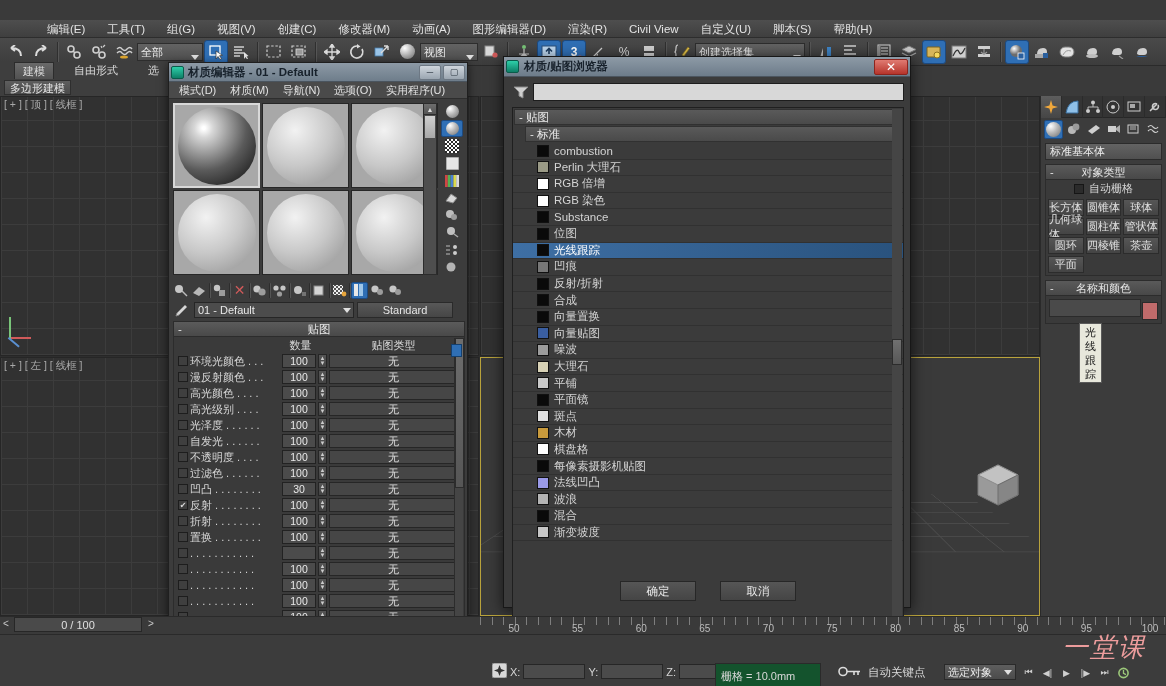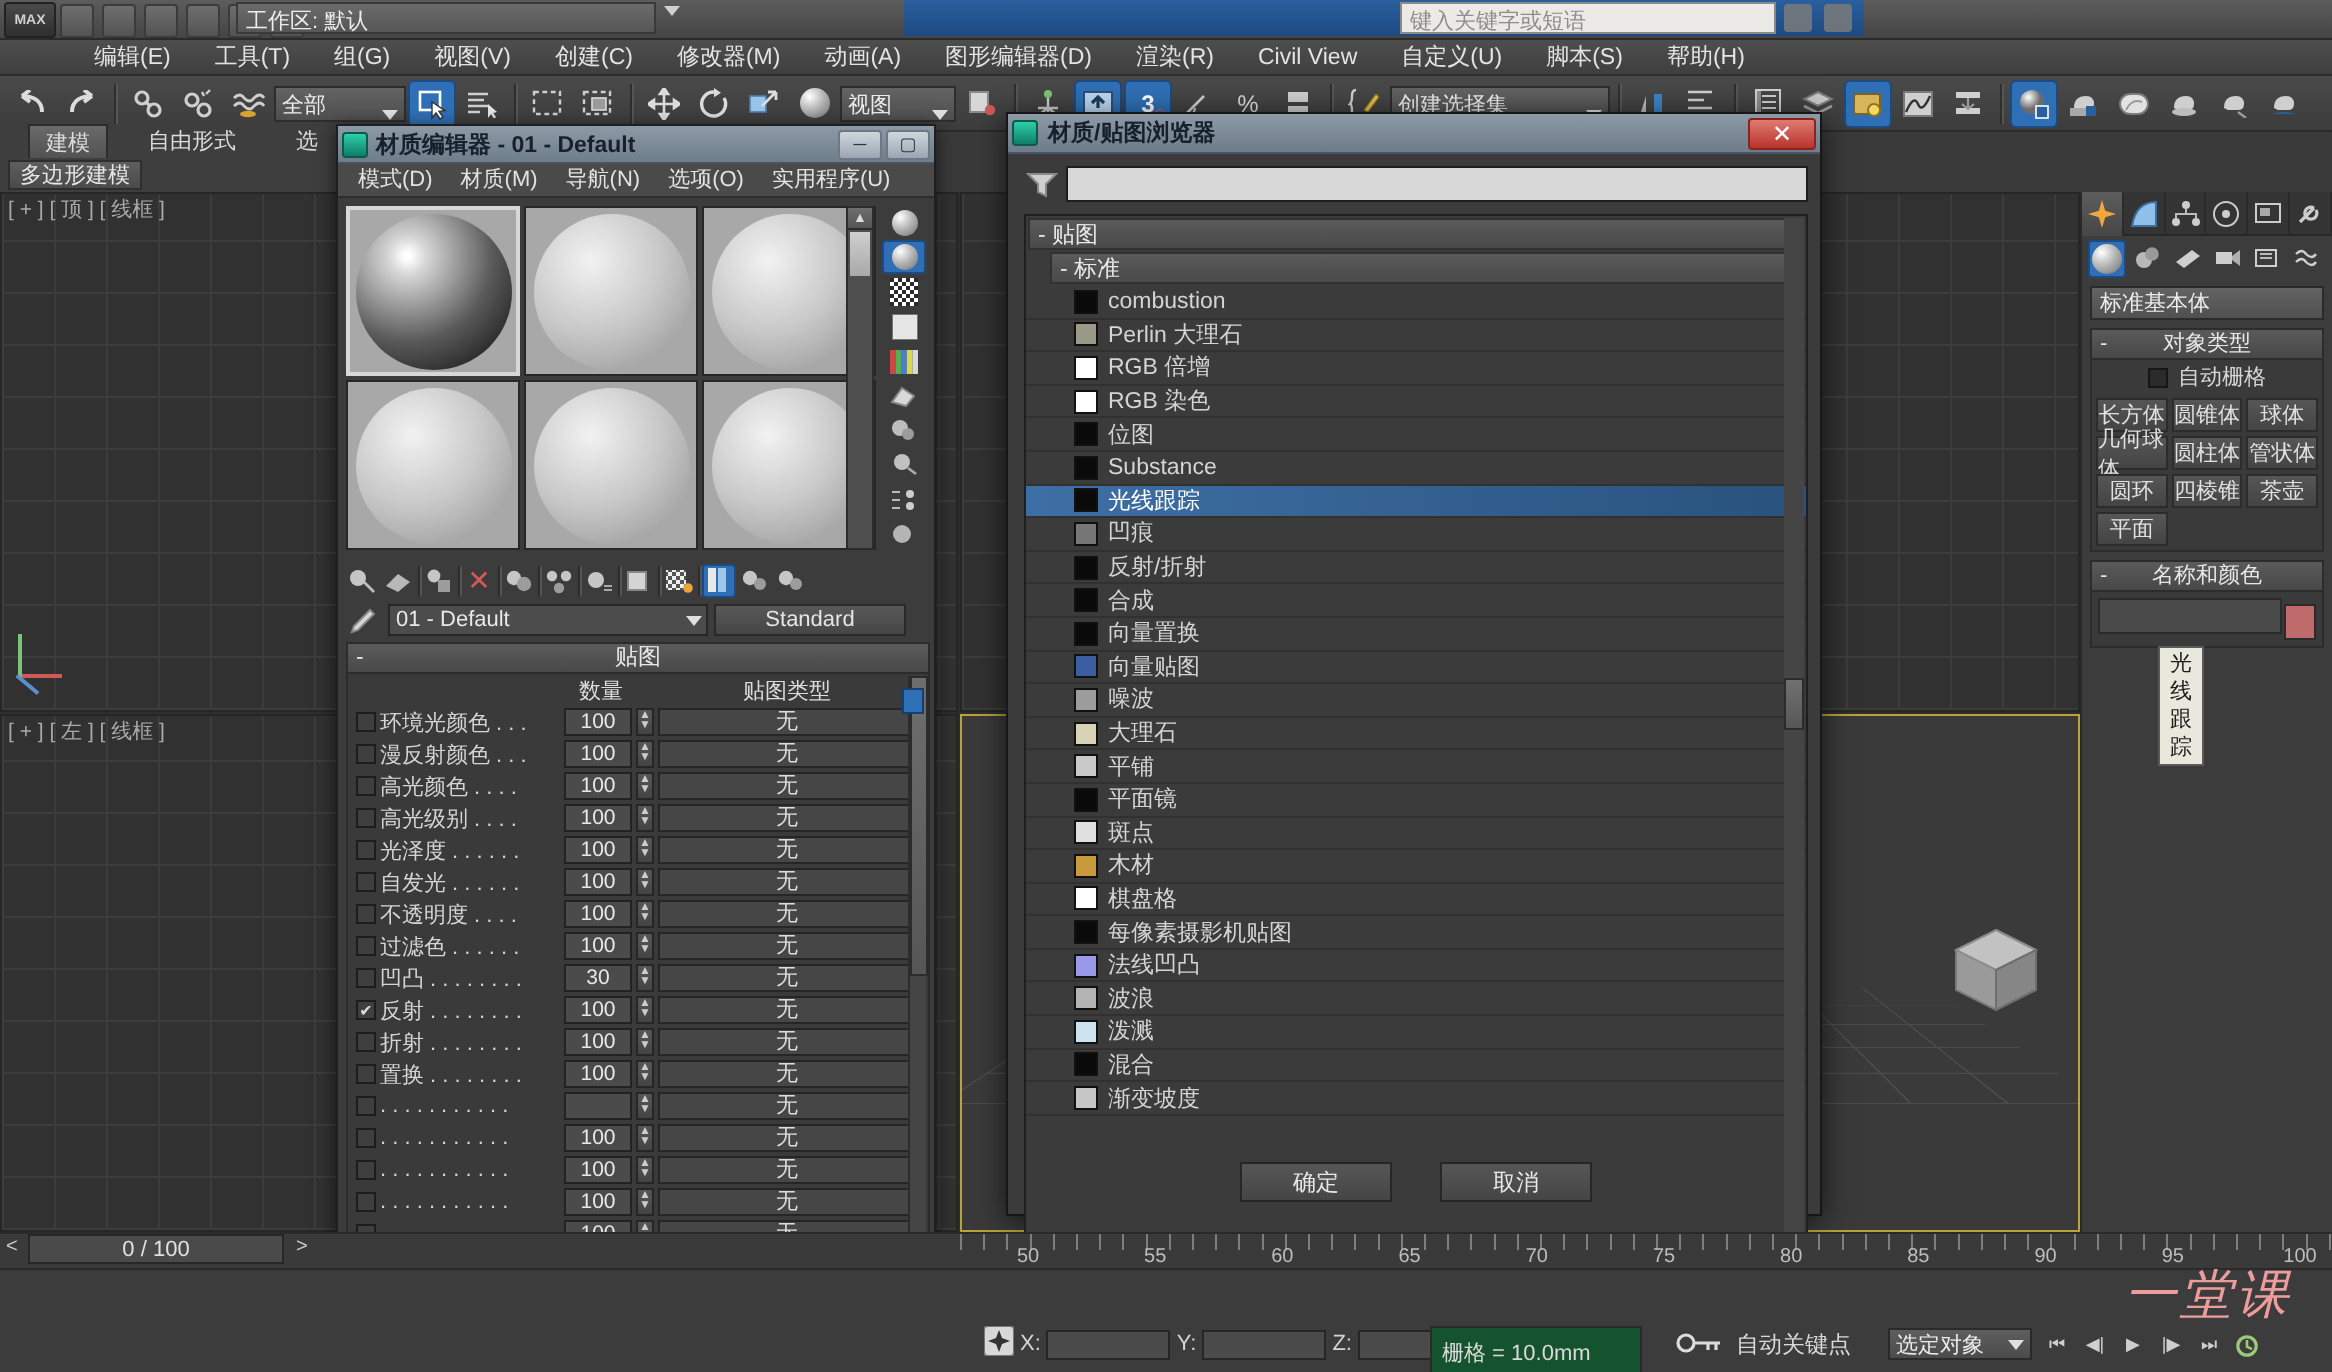--- a/index.html
+++ b/index.html
@@ -218,37 +218,20 @@
   .wm{position:absolute;left:952px;top:632px;font-size:40px;font-weight:bold;font-style:italic;
     color:#1b5fc0;letter-spacing:-2px;opacity:.92;pointer-events:none;}
   .wm2{position:absolute;left:1062px;top:630px;font-size:26px;color:#fca5a5;opacity:.92;
     letter-spacing:2px;pointer-events:none;font-style:italic;}
 </style>
 </head>
 <body>
 
 <div id="root">
 
-  <div class="titlebar">
-    <div class="tb-blue"></div>
-    <div class="maxlogo">MAX</div>
-    <div class="tb-quickbar">
-      <div class="qb"></div>
-      <div class="qb"></div>
-      <div class="qb"></div>
-      <div class="qb"></div>
-      <div class="qb"></div>
-      <div class="qb"></div>
-    </div>
-    <div class="tb-ws">工作区: 默认</div>
-    <div class="tb-arrow"></div>
-    <div class="tb-search">键入关键字或短语</div>
-    <div class="tb-rightico" style="left:892px"></div>
-    <div class="tb-rightico" style="left:912px"></div>
-  </div>
 
   <div class="menubar">
     <span class="mi">编辑(E)</span>
     <span class="mi">工具(T)</span>
     <span class="mi">组(G)</span>
     <span class="mi">视图(V)</span>
     <span class="mi">创建(C)</span>
     <span class="mi">修改器(M)</span>
     <span class="mi">动画(A)</span>
     <span class="mi">图形编辑器(D)</span>
@@ -1068,25 +1051,25 @@
           <div class="itm">
             <span class="sw" style="background: rgb(255, 255, 255);"></span>
             <span>RGB 倍增</span>
           </div>
           <div class="itm">
             <span class="sw" style="background: rgb(255, 255, 255);"></span>
             <span>RGB 染色</span>
           </div>
           <div class="itm">
             <span class="sw" style="background: rgb(10, 10, 10);"></span>
+            <span>Substance</span>
+          </div>
+          <div class="itm">
+            <span class="sw" style="background: rgb(10, 10, 10);"></span>
             <span>位图</span>
-          </div>
-          <div class="itm">
-            <span class="sw" style="background: rgb(10, 10, 10);"></span>
-            <span>Substance</span>
           </div>
           <div class="itm sel">
             <span class="sw" style="background: rgb(10, 10, 10);"></span>
             <span>光线跟踪</span>
           </div>
           <div class="itm">
             <span class="sw" style="background: rgb(119, 119, 119);"></span>
             <span>凹痕</span>
           </div>
           <div class="itm">
@@ -1137,24 +1120,20 @@
             <span class="sw" style="background: rgb(10, 10, 10);"></span>
             <span>每像素摄影机贴图</span>
           </div>
           <div class="itm">
             <span class="sw" style="background: rgb(154, 154, 232);"></span>
             <span>法线凹凸</span>
           </div>
           <div class="itm">
             <span class="sw" style="background: rgb(180, 180, 180);"></span>
             <span>波浪</span>
-          </div>
-          <div class="itm">
-            <span class="sw" style="background: rgb(205, 226, 239);"></span>
-            <span>泼溅</span>
           </div>
           <div class="itm">
             <span class="sw" style="background: rgb(10, 10, 10);"></span>
             <span>混合</span>
           </div>
           <div class="itm">
             <span class="sw" style="background: rgb(198, 198, 198);"></span>
             <span>渐变坡度</span>
           </div>
         </div>

